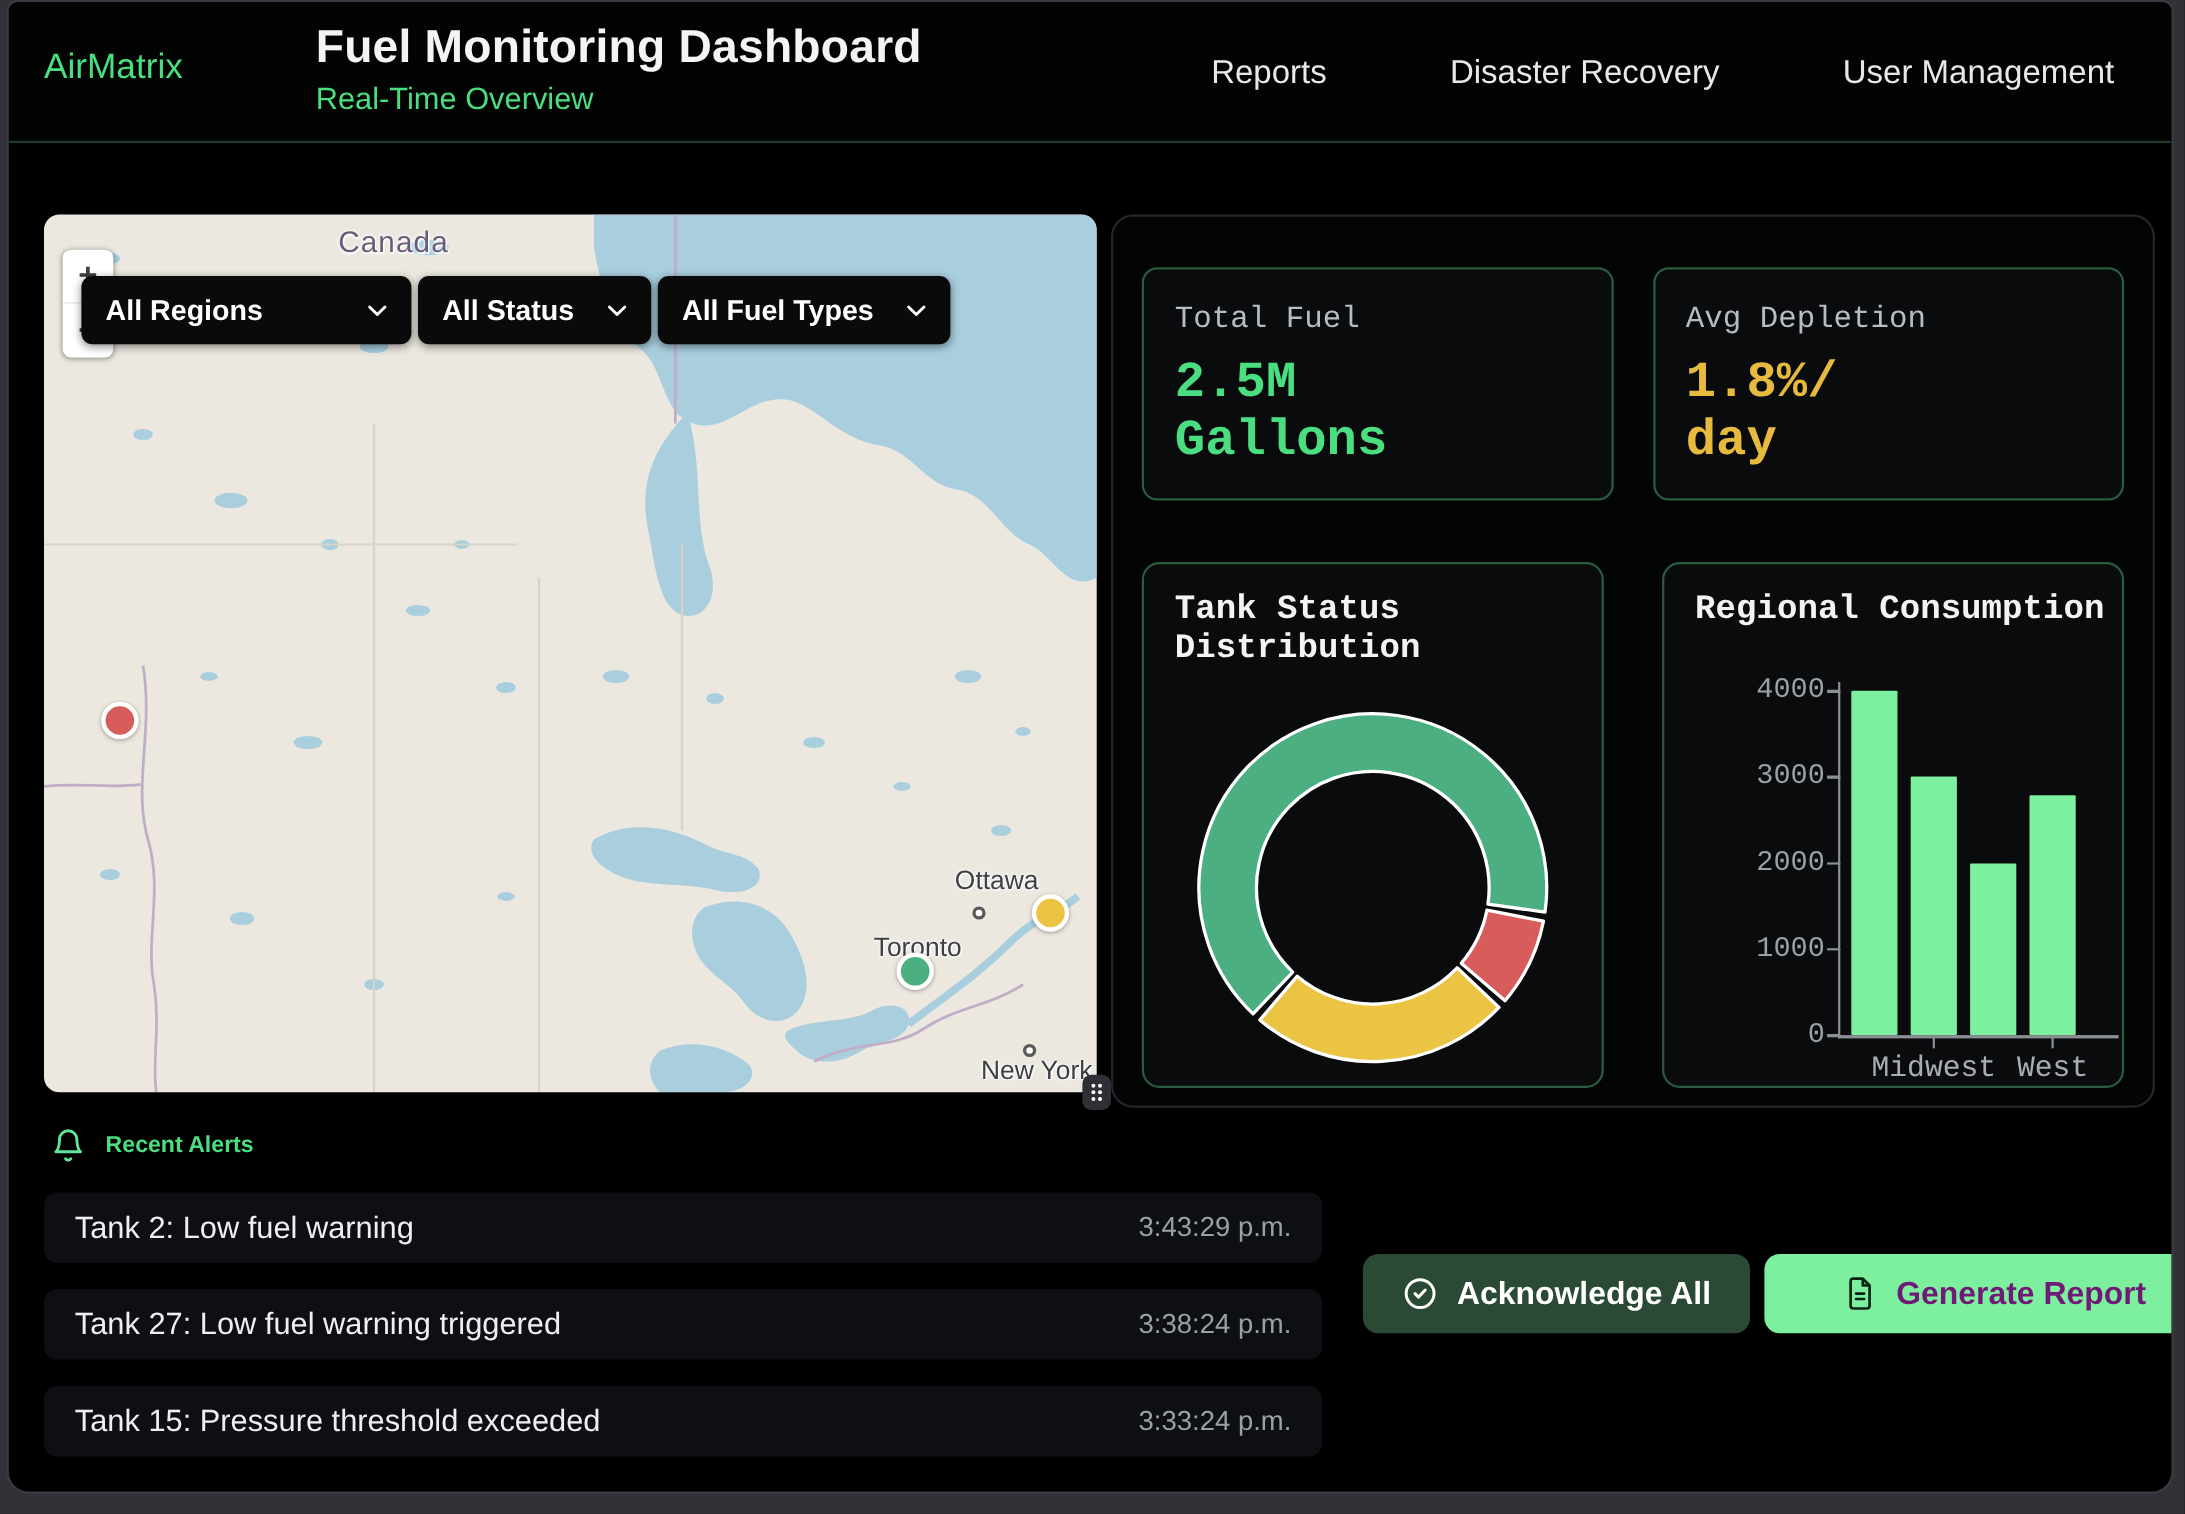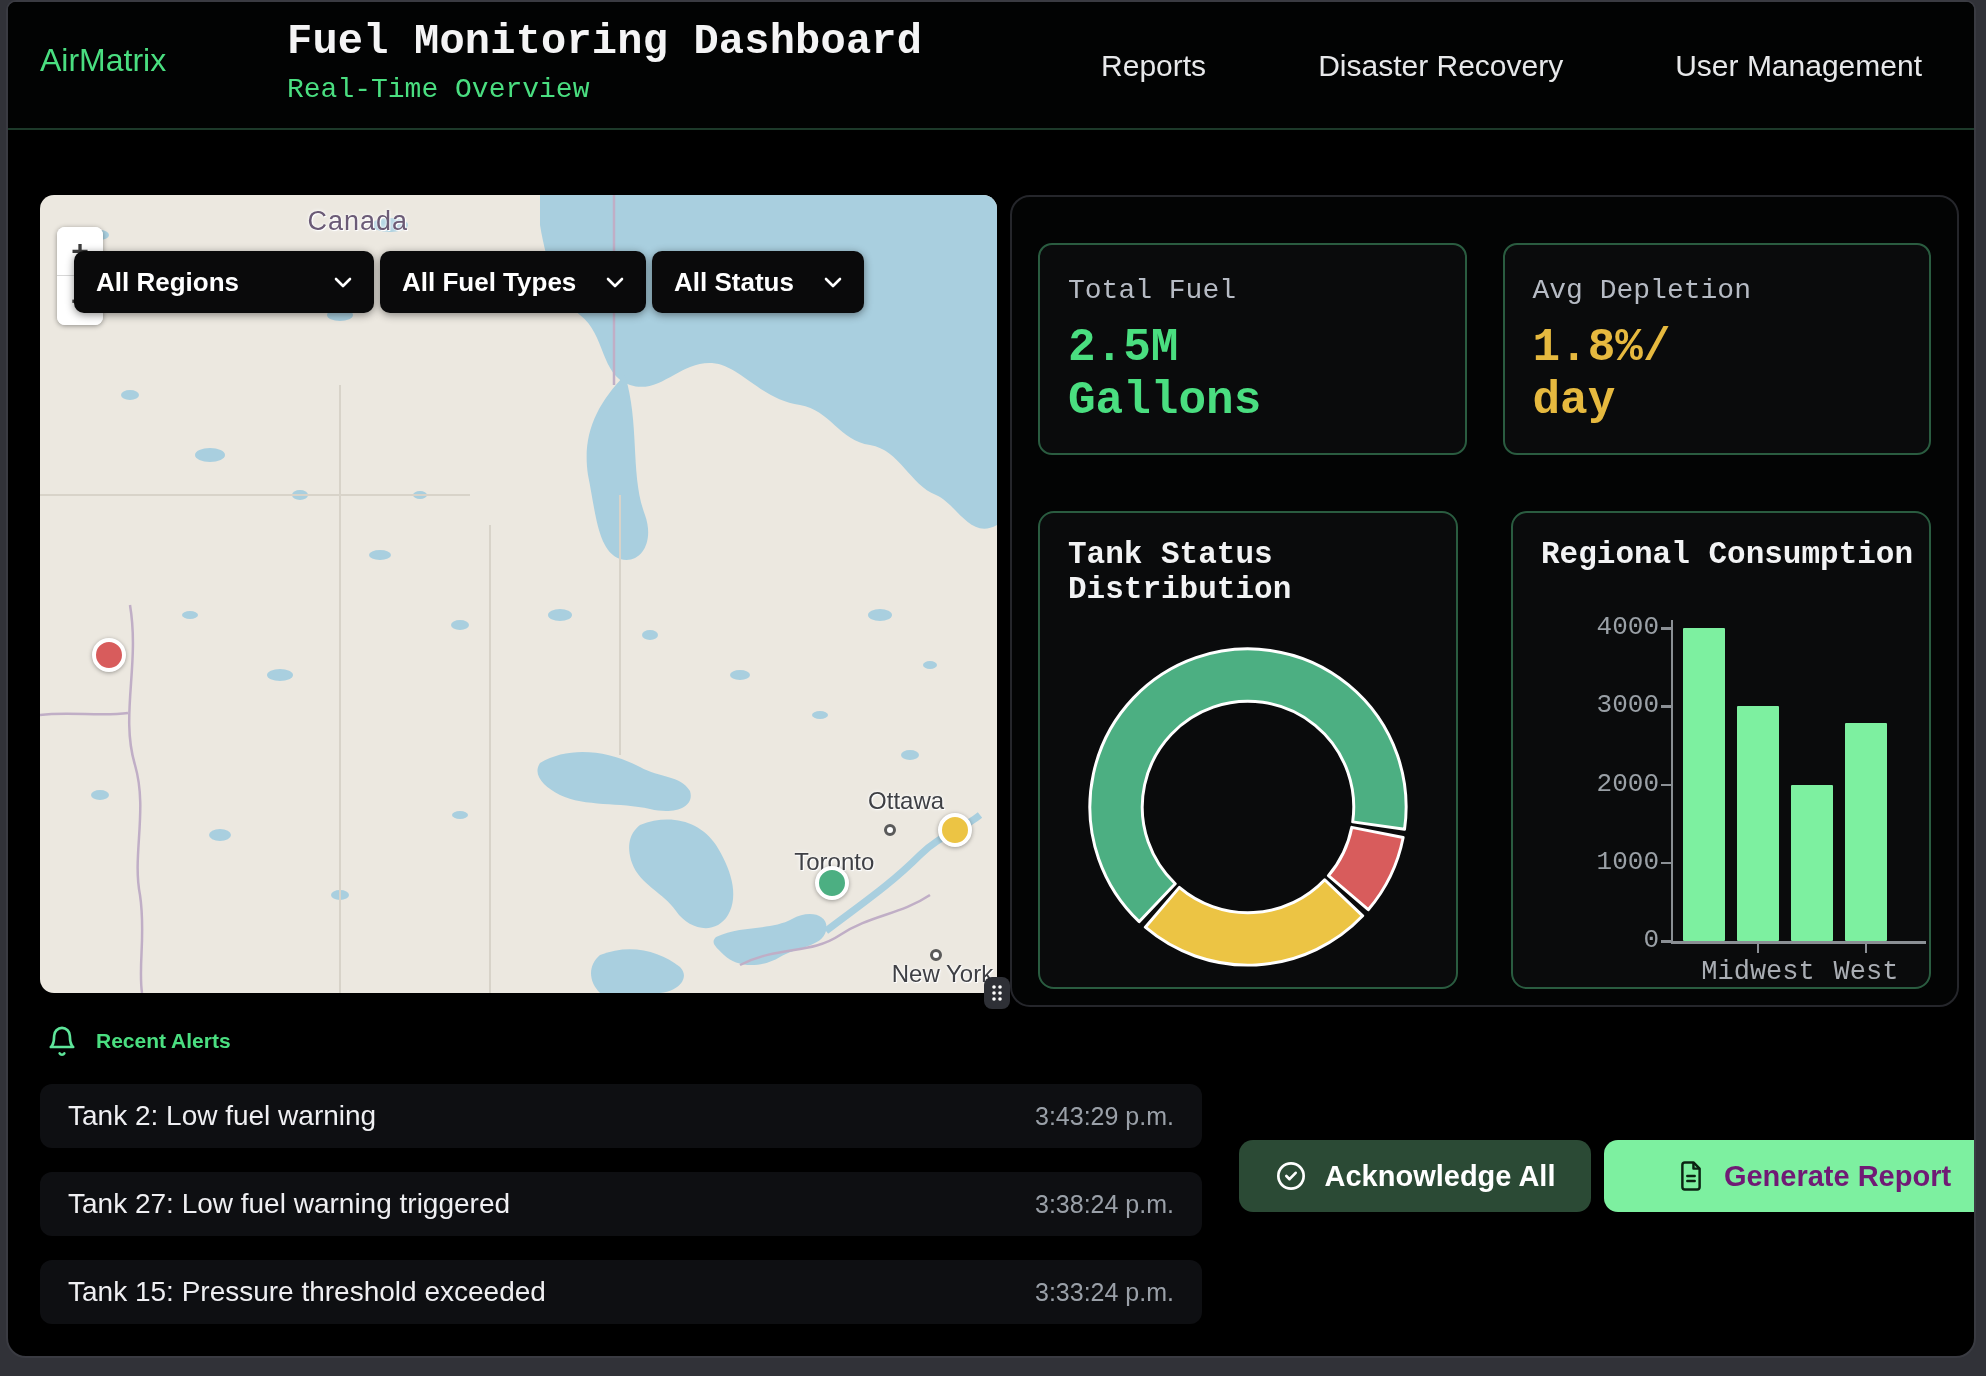--- a/index.html
+++ b/index.html
@@ -4,21 +4,21 @@
 <style>
   html,body{margin:0;padding:0;width:1986px;height:1376px;overflow:hidden;
     background:#313238;font-family:"Liberation Sans",sans-serif;}
   .window{position:absolute;left:6px;top:0;width:1970px;height:1358px;
     background:#000;border:2px solid #3a3b42;border-radius:10px 10px 20px 20px;
     box-sizing:border-box;overflow:hidden;}
   
   header{position:absolute;left:0;top:0;width:100%;height:128px;background:#020303;
     border-bottom:2px solid #1d3a2a;box-sizing:border-box;}
   .logo{position:absolute;left:32px;top:40px;font-size:32px;font-weight:normal;color:var(--accent);}
-  .title-block{position:absolute;left:279px;top:16px;font-family:Liberation Mono, monospace;}
+  .title-block{position:absolute;left:279px;top:16px;}
   .title-block h1{margin:0;font-size:42px;font-weight:bold;color:#f4f4f5;letter-spacing:.2px;}
   .subtitle{font-size:28px;color:var(--accent);margin-top:8px;}
   nav{position:absolute;right:52px;top:0;height:128px;display:flex;align-items:center;gap:112px;}
   nav span{font-size:30px;color:#e7e8ea;cursor:pointer;}
   
   .map-wrap{position:absolute;left:32px;top:193px;width:957px;height:798px;}
   .map-surface{position:absolute;inset:0;border-radius:14px;overflow:hidden;background:#ece8e0;}
   .map-art{position:absolute;inset:0;width:100%;height:100%;}
   .map-label{position:absolute;transform:translate(-50%,-50%);white-space:nowrap;
     color:#3f4045;font-size:24px;text-shadow:0 0 4px #fff,0 0 2px #fff,1px 1px 0 #fff;}
@@ -173,28 +173,28 @@
       <button>−</button>
     </div>
 
     <div class="filters">
       <div class="filter f0">
         <span>All Regions</span>
         <svg class="chev" width="18" height="11" viewBox="0 0 18 11">
             <polyline points="2,2 9,9 16,2" fill="none" stroke="#fff" stroke-width="2.6" stroke-linecap="round" stroke-linejoin="round"></polyline>
           </svg>
       </div>
-      <div class="filter f1">
-        <span>All Fuel Types</span>
+      <div class="filter f2">
+        <span>All Status</span>
         <svg class="chev" width="18" height="11" viewBox="0 0 18 11">
             <polyline points="2,2 9,9 16,2" fill="none" stroke="#fff" stroke-width="2.6" stroke-linecap="round" stroke-linejoin="round"></polyline>
           </svg>
       </div>
-      <div class="filter f2">
-        <span>All Status</span>
+      <div class="filter f1">
+        <span>All Fuel Types</span>
         <svg class="chev" width="18" height="11" viewBox="0 0 18 11">
             <polyline points="2,2 9,9 16,2" fill="none" stroke="#fff" stroke-width="2.6" stroke-linecap="round" stroke-linejoin="round"></polyline>
           </svg>
       </div>
     </div>
 
     <div class="drag-handle">
       <svg width="14" height="20" viewBox="0 0 14 20">
         <g fill="#fff">
             <circle cx="4" cy="4" r="1.8"></circle>

